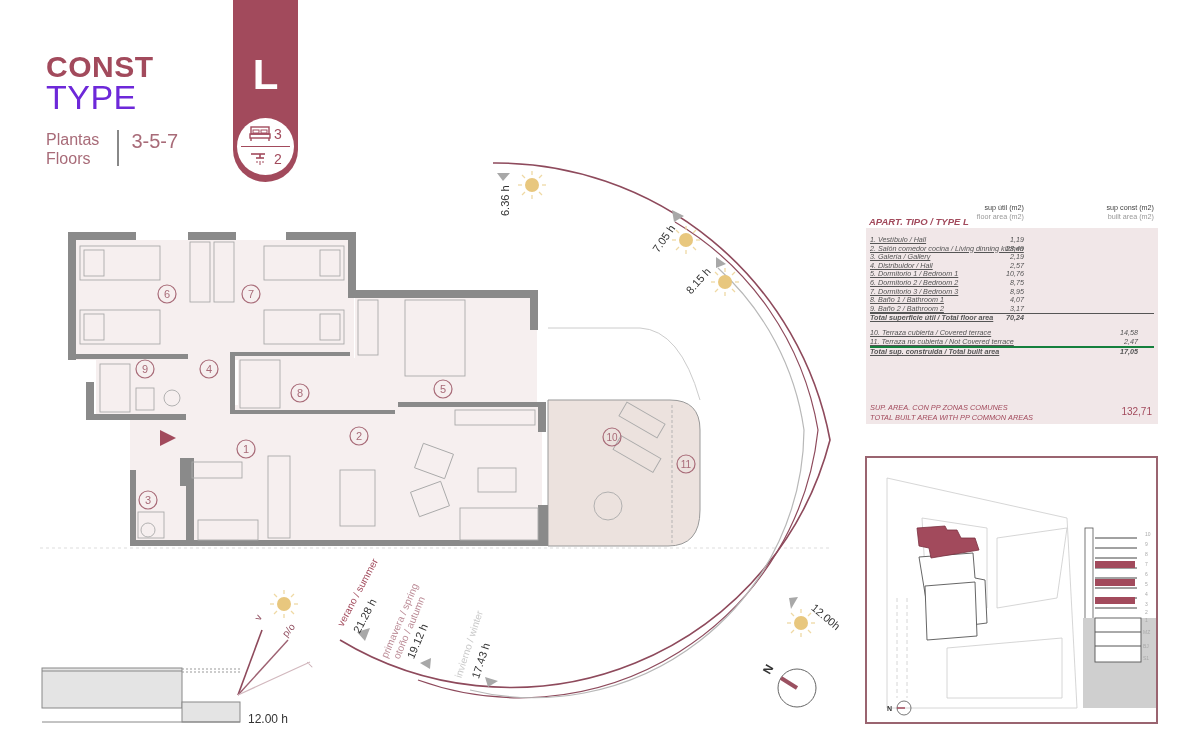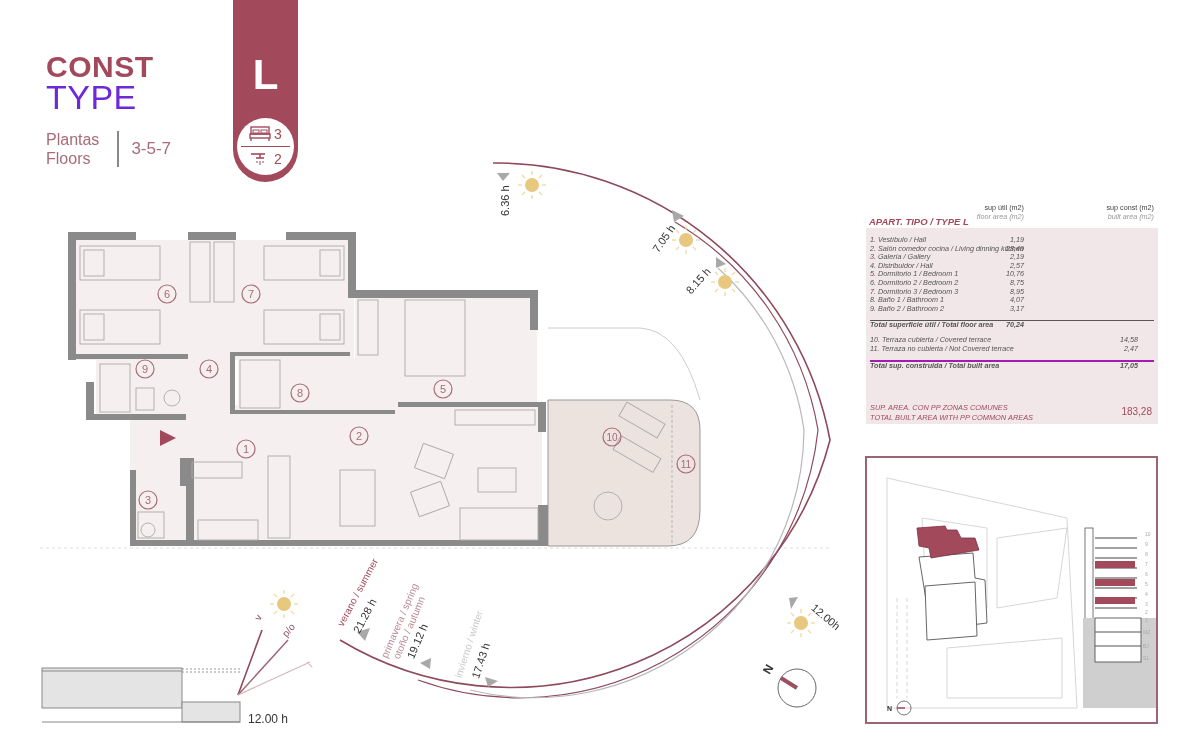--- a/index.html
+++ b/index.html
@@ -2,24 +2,24 @@
 <html><head>
 <meta charset="utf-8">
 <style>
   * { box-sizing: border-box; margin: 0; padding: 0; }
   html, body { width: 1200px; height: 738px; background: #ffffff; overflow: hidden; }
   body { position: relative; font-family: "Liberation Sans", sans-serif; color: #444; }
 
   .title-block { position: absolute; left: 46px; top: 52px; }
   .tipo { font-size: 30px; font-weight: 700; color: #a24a5c; line-height: 30px; letter-spacing: 0.5px; }
   .type { font-size: 34px; color: #6d28d9; line-height: 30px; letter-spacing: 0.5px; }
-  .floors { position: absolute; left: 46px; top: 130px; display: flex; align-items: center; }
+  .floors { position: absolute; left: 46px; top: 130px; display: flex; }
   .floors-labels { font-size: 16px; color: #a86b78; line-height: 19px; }
   .floors-sep { width: 2px; height: 36px; background: #888; margin: 0 12px 0 18px; }
-  .floors-val { font-size: 17px; color: #a86b78; }
+  .floors-val { font-size: 20px; color: #a86b78; }
 
   .badge { position: absolute; left: 233px; top: 0; width: 65px; height: 182px;
     background: #a24a5c; border-radius: 0 0 33px 33px; }
   .badge-letter { position: absolute; left: 0; right: 0; top: 54px; text-align: center;
     color: #fff; font-size: 42px; font-weight: 700; line-height: 42px; }
   .badge-circle { position: absolute; left: 4px; top: 118px; width: 57px; height: 57px;
     border-radius: 50%; background: #fff; }
   .badge-row { position: absolute; left: 6px; right: 6px; height: 24px; display: flex;
     align-items: center; justify-content: center; gap: 3px; color: #a24a5c; font-size: 14px; }
   .badge-row.top { top: 4px; }
@@ -27,28 +27,28 @@
   .badge-line { position: absolute; left: 4px; right: 4px; top: 28px; height: 1px; background: #a24a5c; }
 
   .plan-svg { position: absolute; left: 0; top: 0; }
 
   .area-table { position: absolute; left: 866px; top: 200px; width: 292px; height: 224px;
     background: #f1e7e8; font-size: 7.2px; color: #555; font-style: italic; }
   .area-head { position: absolute; left: 0; top: 0; right: 0; height: 28px; background: #fff; }
   .area-title { position: absolute; left: 3px; top: 16px; font-size: 9.5px; font-weight: 700;
     color: #a24a5c; font-style: italic; }
   .col-h { position: absolute; top: 3px; text-align: right; font-style: normal; font-size: 7.2px; color: #444; }
-  .col-h .sub { display: block; font-style: italic; color: #999; padding-left: 42px; }
+  .col-h .sub { display: block; color: #999; padding-left: 42px; }
   .col-h.c1 { right: 134px; }
   .col-h.c2 { right: 4px; }
-  .area-rows { position: absolute; left: 4px; right: 4px; top: 36px; }
+  .area-rows { position: absolute; left: 4px; right: 4px; top: 36px; text-decoration: underline; }
   .row { position: relative; height: 8.6px; line-height: 8.6px; white-space: nowrap; }
   .row .v1 { position: absolute; right: 130px; }
   .row .v2 { position: absolute; right: 16px; }
-  .row.total { font-weight: 700; border-top: 1px solid #555; margin-right: 0; margin-top: 7px; }
+  .row.total { font-weight: 700; border-top: 1px solid #555; margin-right: 0; }
   .row.total .v1 { right: 130px; }
   .gap { height: 7px; }
   .common { position: absolute; left: 4px; top: 203px; font-size: 7.4px; color: #a24a5c; line-height: 10px; }
   .common-val { position: absolute; right: 6px; top: 206px; font-size: 10px; color: #a24a5c; font-style: normal; }
 
   .site-box { position: absolute; left: 865px; top: 456px; width: 293px; height: 268px;
     border: 2px solid #9a6470; background: #fff; }
 
   .lbl { position: absolute; font-size: 11px; color: #333; white-space: nowrap; transform-origin: left center; }
 </style>
@@ -341,27 +341,27 @@
     <div class="row"><span>4. Distribuidor / Hall</span><span class="v1">2,57</span></div>
     <div class="row"><span>5. Dormitorio 1 / Bedroom 1</span><span class="v1">10,76</span></div>
     <div class="row"><span>6. Dormitorio 2 / Bedroom 2</span><span class="v1">8,75</span></div>
     <div class="row"><span>7. Dormitorio 3 / Bedroom 3</span><span class="v1">8,95</span></div>
     <div class="row"><span>8. Baño 1 / Bathroom 1</span><span class="v1">4,07</span></div>
     <div class="row"><span>9. Baño 2 / Bathroom 2</span><span class="v1">3,17</span></div>
     <div class="row total"><span>Total superficie útil / Total floor area</span><span class="v1">70,24</span></div>
     <div class="gap"></div>
     <div class="row"><span>10. Terraza cubierta / Covered terrace</span><span class="v2">14,58</span></div>
     <div class="row"><span>11. Terraza no cubierta / Not Covered terrace</span><span class="v2">2,47</span></div>
-    <div class="row total" style="border-top:2px solid #a21caf;"><span>Total sup. construida / Total built area</span><span class="v2">17,05</span></div>
+    <div class="row total" style="border-top:2px solid #15803d;"><span>Total sup. construida / Total built area</span><span class="v2">17,05</span></div>
   </div>
   <div class="common">
     <div>SUP. AREA. CON PP ZONAS COMUNES</div>
     <div>TOTAL BUILT AREA WITH PP COMMON AREAS</div>
   </div>
-  <div class="common-val">183,28</div>
+  <div class="common-val">132,71</div>
 </div>
 
 <div class="site-box">
   <svg width="289" height="264" viewBox="0 0 289 264">
     <g fill="none" stroke="#ccc" stroke-width="0.8">
       <path d="M 20 20 L 200 60 L 210 250 L 20 250 Z"></path>
       <path d="M 55 60 L 120 70 L 120 150 L 60 150 Z"></path>
       <path d="M 130 80 L 200 70 L 190 140 L 130 150 Z"></path>
       <path d="M 80 190 L 195 180 L 195 240 L 80 240 Z"></path>
       <line x1="30" y1="140" x2="30" y2="240" stroke-dasharray="4 3"></line>

